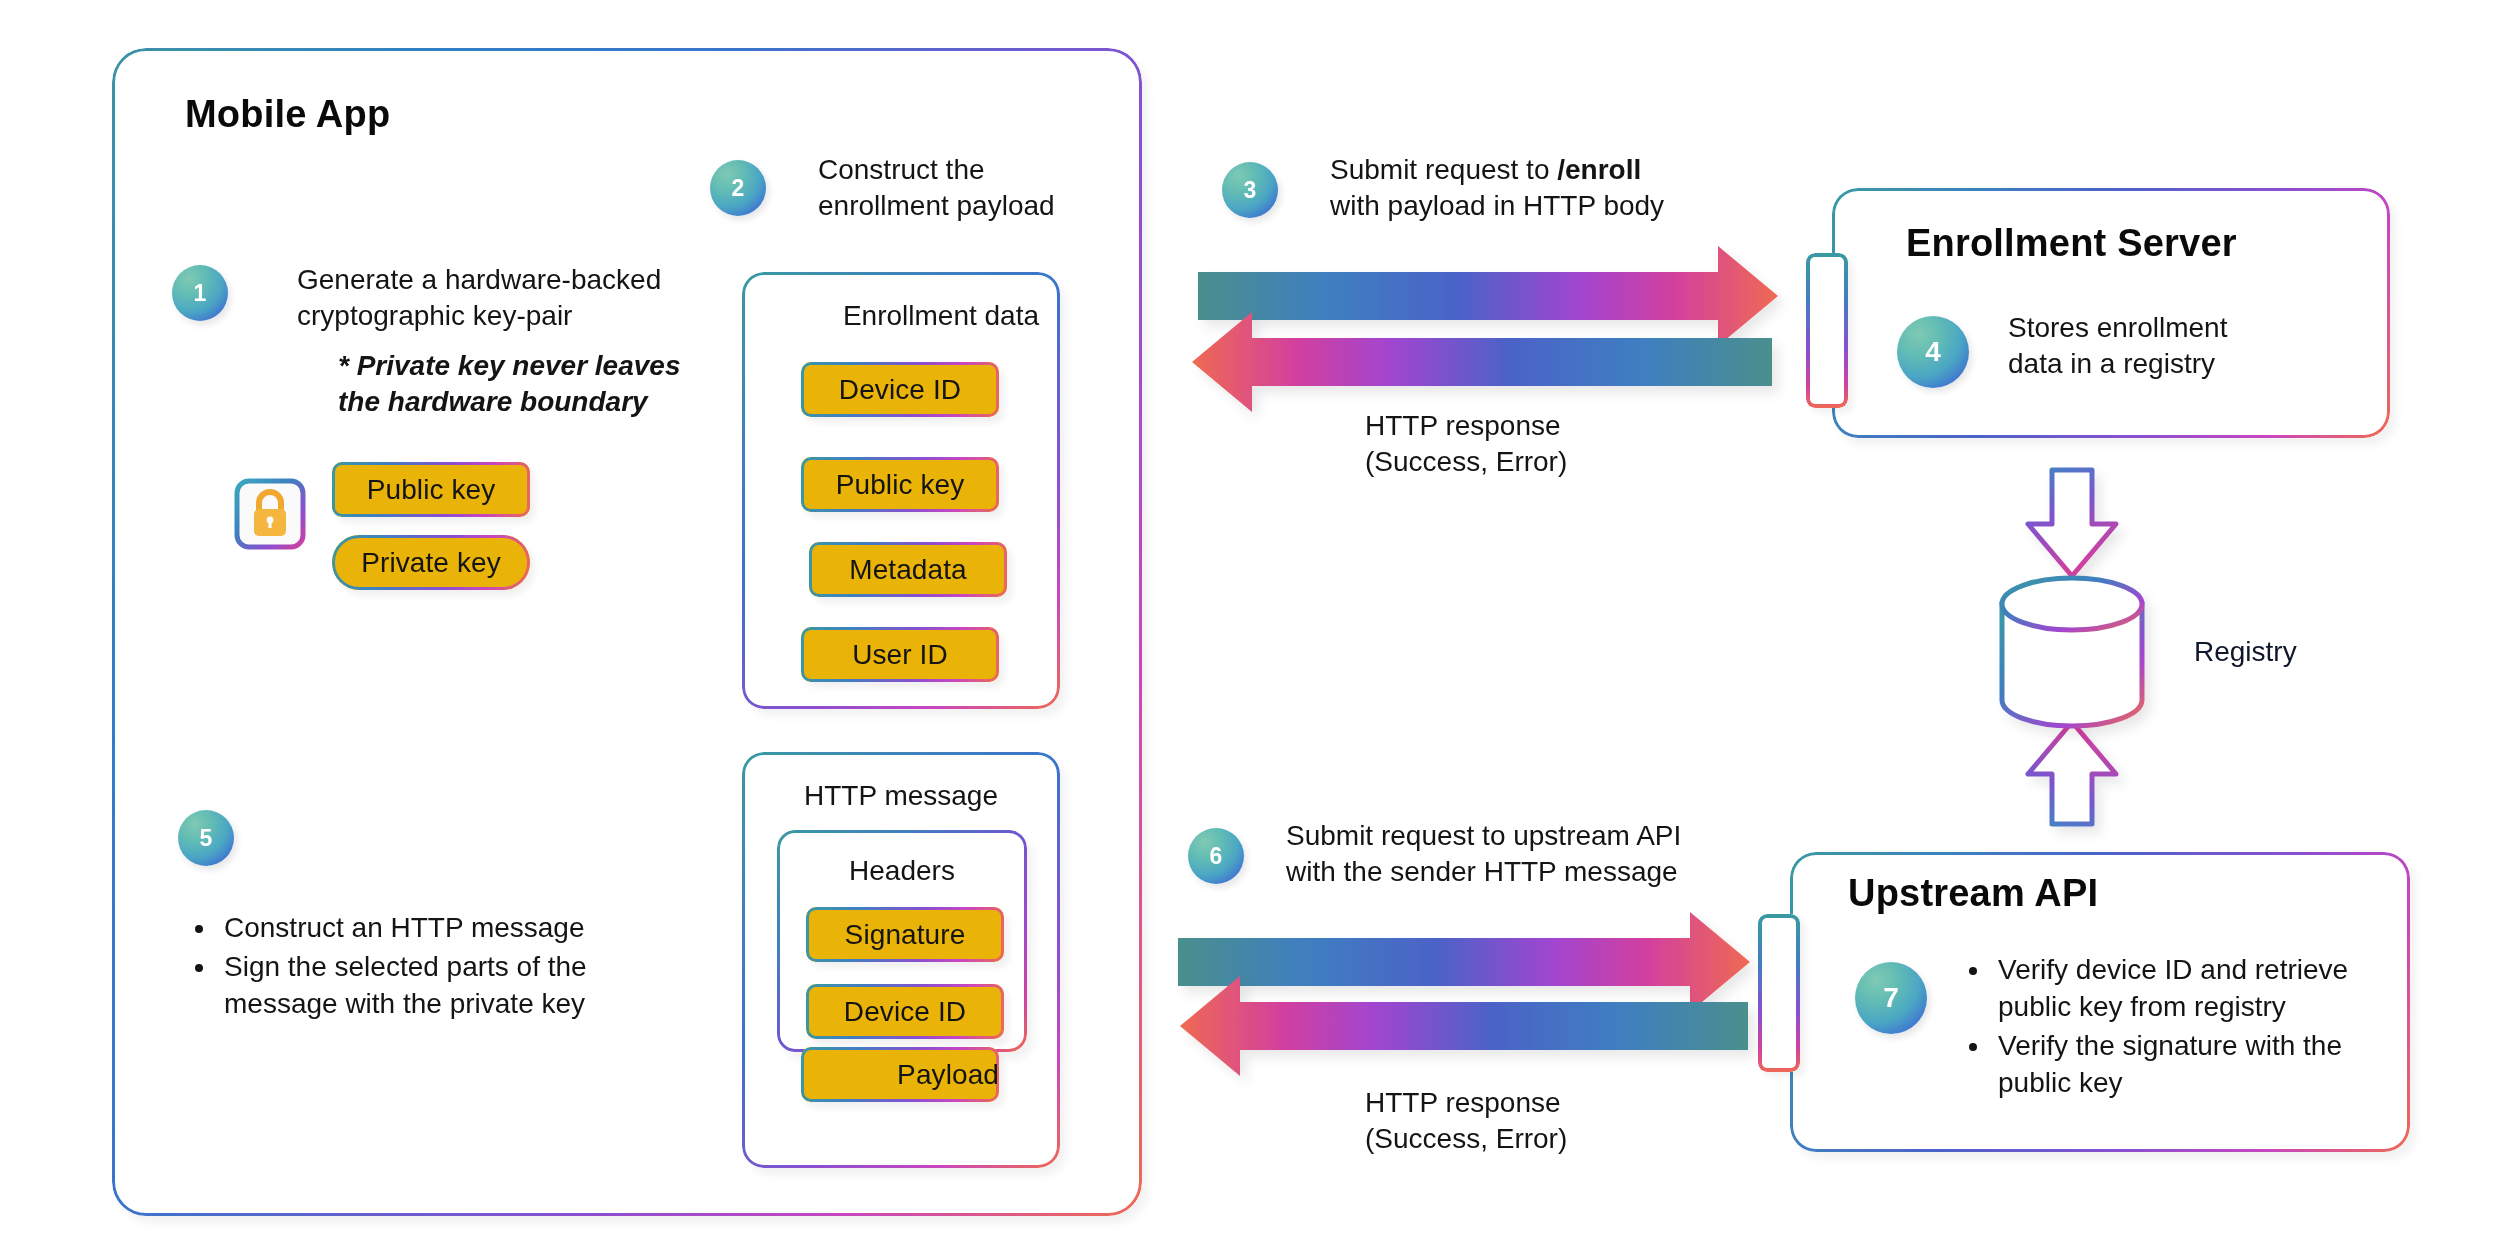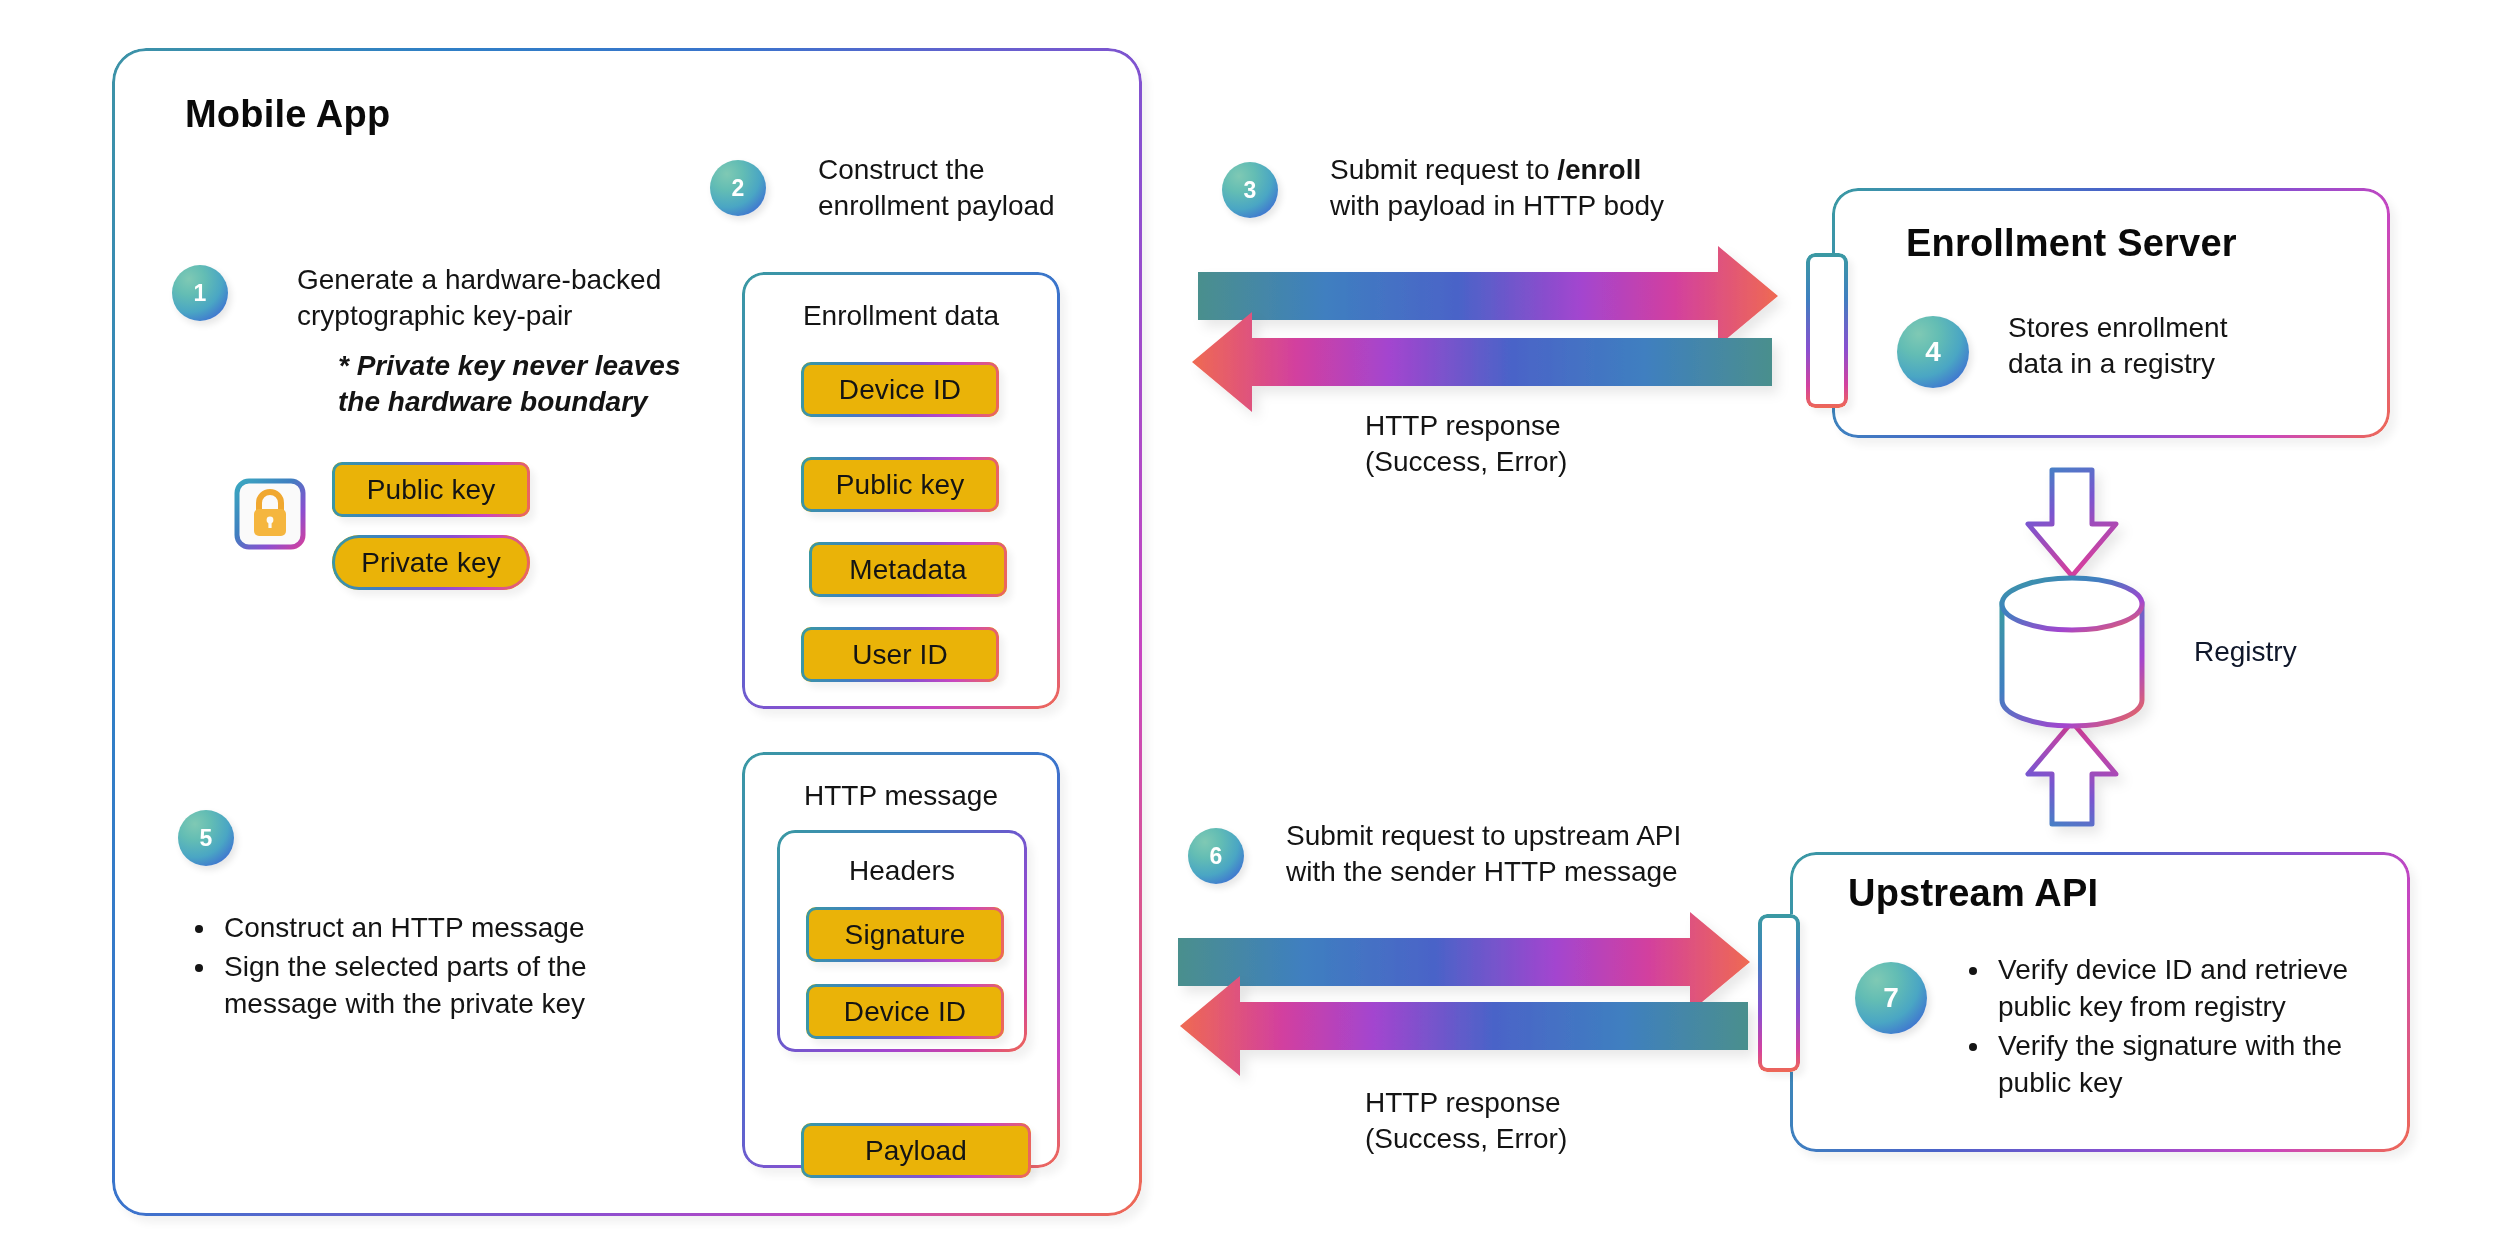--- a/index.html
+++ b/index.html
@@ -238,21 +238,21 @@
     <span>Private key</span>
   </div>
 
   <div class="step" style="left:710px;top:160px;">2</div>
   <div class="txt" style="left:818px;top:152px;width:330px;">Construct the
 enrollment payload</div>
 
   <div class="gbox" style="left:742px;top:272px;width:318px;height:437px;
               --g:linear-gradient(138deg,#3a9aa2 0%,#3f7fc0 24%,#3a74cc 42%,#8a4fd0 68%,#c846c0 84%,#ef6a52 100%);">
   </div>
-  <div class="boxlabel" style="left:742px;top:300px;width:318px;">Enrollment data</div>
+  <div class="boxlabel" style="left:742px;top:300px;width:318px;padding-left:40px;">Enrollment data</div>
 
   <div class="pill" style="left:801px;top:362px;width:198px;height:55px;">
     <span>Device ID</span>
   </div>
   <div class="pill" style="left:801px;top:457px;width:198px;height:55px;">
     <span>Public key</span>
   </div>
   <div class="pill" style="left:801px;top:542px;width:198px;height:55px;margin-left:8px;">
     <span>Metadata</span>
   </div>
@@ -276,21 +276,21 @@
               --g:linear-gradient(138deg,#3a9aa2 0%,#3f7fc0 26%,#6a5acd 48%,#a345cf 72%,#d2409f 88%,#ef6a52 100%);">
   </div>
   <div class="boxlabel" style="left:777px;top:855px;width:250px;">Headers</div>
 
   <div class="pill" style="left:806px;top:907px;width:198px;height:55px;">
     <span>Signature</span>
   </div>
   <div class="pill" style="left:806px;top:984px;width:198px;height:55px;">
     <span>Device ID</span>
   </div>
-  <div class="pill" style="left:801px;top:1123px;width:230px;height:55px;">
+  <div class="pill" style="left:801px;top:1047px;width:198px;height:55px;justify-content:flex-end;">
     <span>Payload</span>
   </div>
 
   <div class="step" style="left:1222px;top:162px;">3</div>
   <div class="txt" style="left:1330px;top:152px;width:520px;white-space:normal;">
     <span>Submit request to </span><b>/enroll</b><br>
     <span>with payload in HTTP body</span>
   </div>
   <div class="txt" style="left:1365px;top:408px;width:400px;">HTTP response
 (Success, Error)</div>

